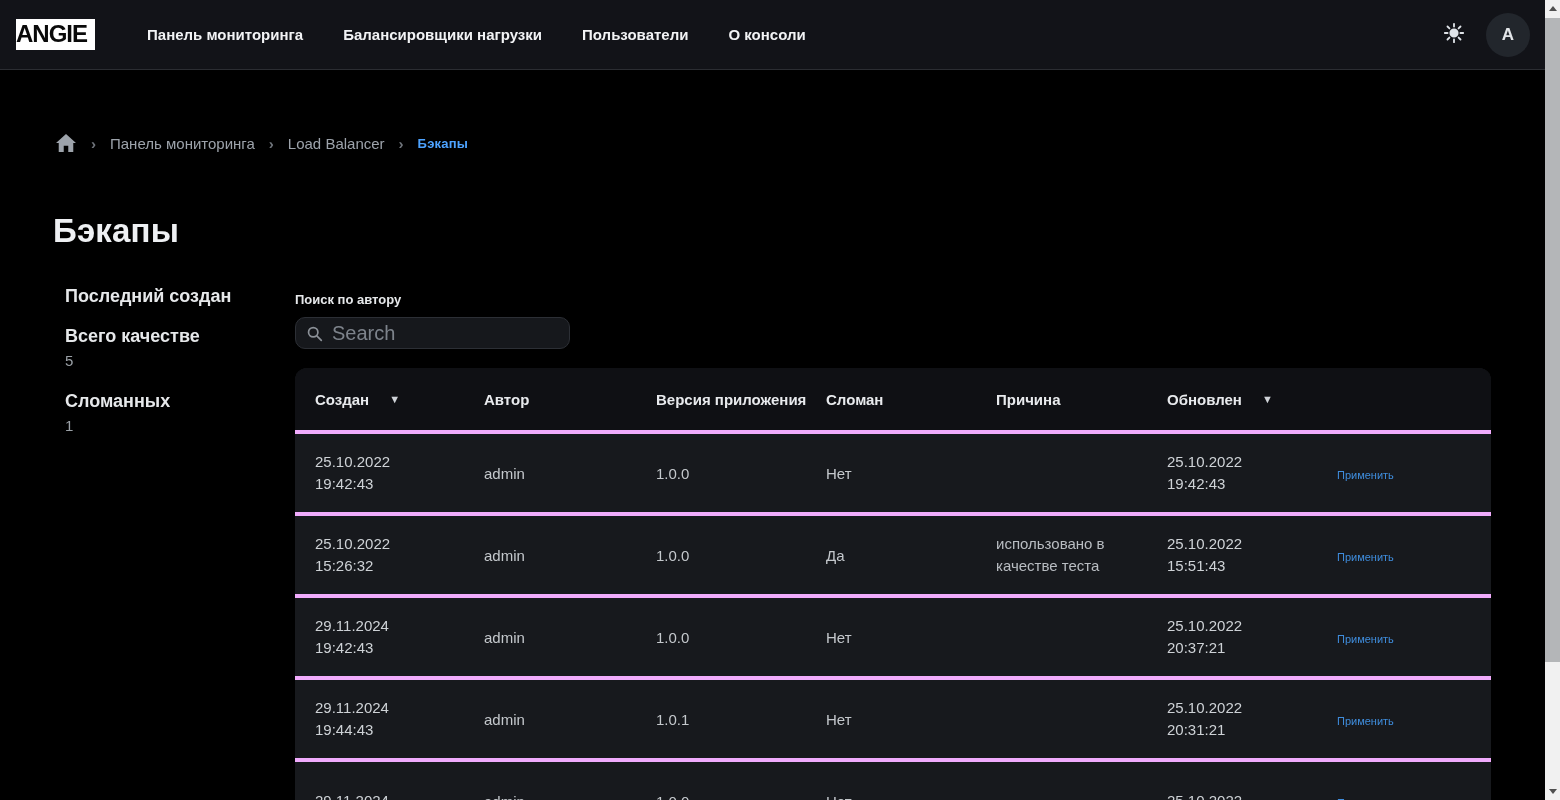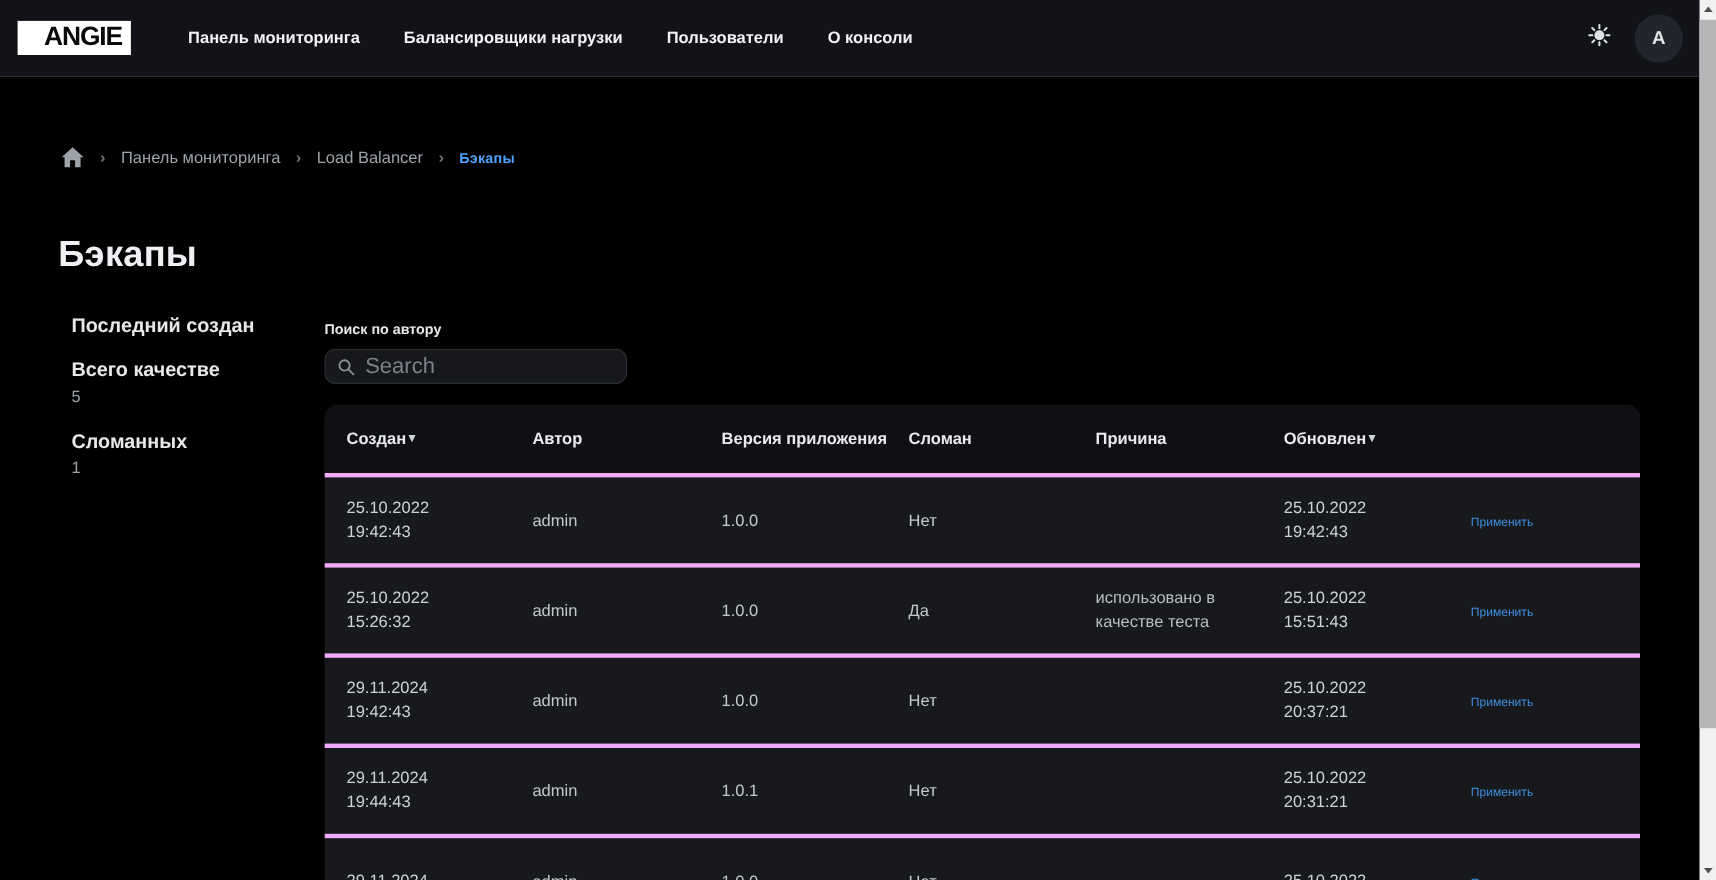--- a/index.html
+++ b/index.html
@@ -15,21 +15,21 @@
   .navbar {
     position:absolute; top:0; left:0; width:1545px; height:70px;
     background:#121318;
     border-bottom:1px solid #2b2d32;
     display:flex; align-items:center;
     padding:0 15px 0 16px;
   }
   .logo {
     background:#ffffff; color:#0a0a0a;
     font-weight:800; font-size:24px; letter-spacing:-1px;
-    padding:3px 8px 4px 24px;
+    padding:3px 8px 4px 0;
     line-height:1;
   }
   .nav-items { display:flex; align-items:center; margin-left:52px; gap:40px; }
   .nav-item {
     color:#f2f3f5; font-size:15px; font-weight:700; cursor:pointer;
     white-space:nowrap;
   }
   .nav-spacer { flex:1; }
   .theme-btn {
     width:36px; height:36px; display:flex; align-items:center; justify-content:center;
@@ -88,21 +88,21 @@
   .trow {
     display:grid;
     grid-template-columns:169px 172px 170px 170px 171px 170px 1fr;
     padding-left:20px;
     align-items:center;
   }
   .thead {
     background:#0f1014; height:62px;
     color:#e8eaed; font-size:15px; font-weight:600;
   }
-  .th { display:flex; align-items:center; gap:0; cursor:pointer; padding-right:12px; }
+  .th { display:flex; align-items:center; gap:20px; cursor:pointer; padding-right:12px; }
   .caret { font-size:11px; color:#cfd3d8; }
   .tbody-row { height:82px; border-top:4px solid #f0abfc; font-size:15px; }
   .cell { padding-right:16px; }
   .cell-2l div { line-height:22px; color:#ced2d6; }
   .cell-text { color:#c4c8cc; }
   .cell-reason { color:#b9bdc2; line-height:22px; }
   .apply-link { color:#3f8ddd; cursor:pointer; font-size:11px; }
 
   
   .scrollbar {

